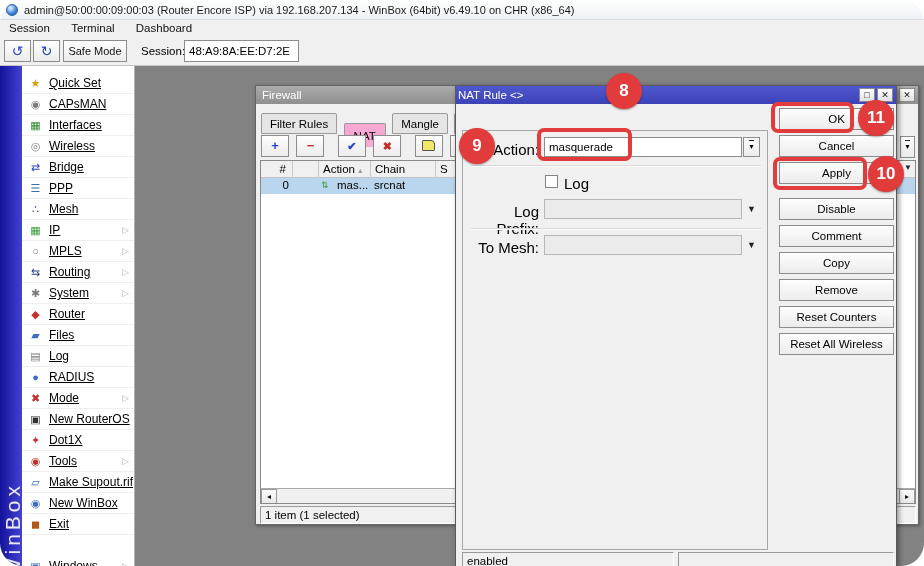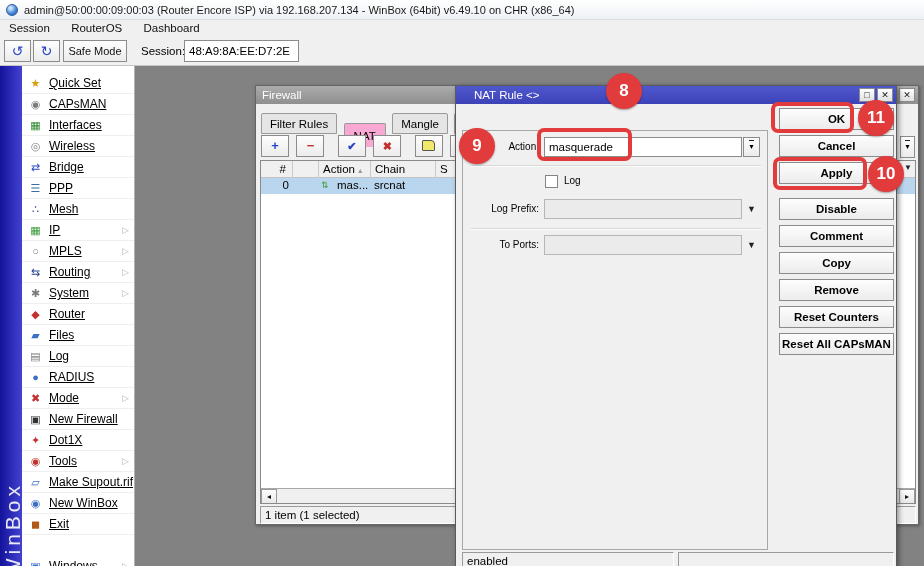--- a/index.html
+++ b/index.html
@@ -1,17 +1,17 @@
 <!DOCTYPE html>
 <html><head>
 <meta charset="utf-8">
 <style>
   * { box-sizing: border-box; margin:0; padding:0; font-family:"Liberation Sans", sans-serif; }
   html,body { width:924px; height:566px; overflow:hidden; }
-  #screen { position:relative; width:924px; height:566px; background:#f0f0f0; overflow:hidden; }
+  #screen { position:relative; width:924px; height:566px; background:#f0f0f0; overflow:hidden;border-radius:23px; }
   .abs { position:absolute; }
 
   
   #titlebar { left:0; top:0; width:924px; height:20px; background:linear-gradient(#ffffff,#eef1f6); border-bottom:1px solid #dcdcdc; font-size:11px; color:#1a1a1a; line-height:20px; padding-left:24px; white-space:nowrap; }
   #app-globe { left:6px; top:4px; width:12px; height:12px; border-radius:50%; background:radial-gradient(circle at 35% 30%, #cfe6ff 10%, #4d8bd6 55%, #1d4e9e); border:1px solid #2a5ca8; }
   #menubar { left:0; top:20px; width:924px; height:17px; background:#f0f0f0; font-size:11.5px; color:#111; }
   .menu-item { display:inline-block; padding:1px 9px; line-height:15px; }
 
   #apptoolbar { left:0; top:37px; width:924px; height:29px; background:#f0f0f0; border-bottom:1px solid #c6c6c6; }
   .btn { border:1px solid #8b8b8b; background:linear-gradient(#fefefe,#ececec); text-align:center; color:#111; }
@@ -55,50 +55,50 @@
   .rcell { position:absolute; top:0; height:16px; line-height:15px; }
   .hscroll { position:absolute; left:0; top:327px; width:100%; height:16px; background:#f0f0f0; border-top:1px solid #a8a8a8; }
   .scr-btn { position:absolute; top:0; width:16px; height:15px; background:linear-gradient(#fdfdfd,#e8e8e8); border:1px solid #9a9a9a; font-size:8px; line-height:13px; text-align:center; color:#111; }
   #fw-status { position:absolute; left:4px; top:420px; width:656px; height:18px; border:1px solid; border-color:#9a9a9a #fff #fff #9a9a9a; font-size:11.5px; line-height:16px; padding-left:4px; background:#f0f0f0; }
   .combo-frag { position:absolute; left:644px; top:50px; width:15px; height:22px; border:1px solid #8b8b8b; background:linear-gradient(#fdfdfd,#ececec); font-size:8px; text-align:center; line-height:20px; }
   .combo-frag i { font-style:normal; border-top:1.5px solid #222; padding-top:1px; }
   .hdr-frag { position:absolute; right:3px; top:2px; font-size:8px; color:#222; }
 
   
   #dlg { left:455px; top:85px; width:442px; height:500px; background:#f0f0f0; border:1px solid #5a5a5a; box-shadow:2px 2px 5px rgba(0,0,0,.4); z-index:3; }
-  .dlg-title { position:absolute; left:0; top:0; width:100%; height:18px; background:linear-gradient(#5058cf,#3c42b6); color:#fff; font-size:11.5px; line-height:18px; padding-left:18px; }
+  .dlg-title { position:absolute; left:0; top:0; width:100%; height:18px; background:linear-gradient(#5058cf,#3c42b6); color:#fff; font-size:11.5px; line-height:18px; padding-left:2px; }
   #pane { position:absolute; left:6px; top:44px; width:306px; height:420px; border:1px solid #a8a8a8; background:#f0f0f0; }
-  .flabel { position:absolute; font-size:10px; text-align:right; width:66px; color:#000; }
+  .flabel { position:absolute; font-size:15px; text-align:right; width:66px; color:#000; }
   .field { position:absolute; height:20px; background:#fff; border:1px solid #8b8b8b; font-size:11.5px; line-height:18px; padding-left:4px; }
   .field.disabled { background:#ebebeb; border-color:#b6b6b6; }
   .combo-btn { position:absolute; width:17px; height:20px; border:1px solid #8b8b8b; background:linear-gradient(#fdfdfd,#ececec); font-size:8px; text-align:center; line-height:18px; }
   .combo-btn i { font-style:normal; border-top:1.5px solid #222; padding-top:1px; }
   .drop-glyph { position:absolute; font-size:9px; color:#222; }
   .hsep { position:absolute; left:8px; width:290px; border-top:1px solid #d8d8d8; border-bottom:1px solid #fcfcfc; }
   .checkbox { position:absolute; width:13px; height:13px; background:#fff; border:1px solid #848484; }
-  .dbtn { position:absolute; left:323px; width:115px; height:22px; border:1px solid #8b8b8b; background:linear-gradient(#fdfdfd,#ececec); font-size:11.5px; text-align:center; line-height:20px;font-weight:bold; }
+  .dbtn { position:absolute; left:323px; width:115px; height:22px; border:1px solid #8b8b8b; background:linear-gradient(#fdfdfd,#ececec); font-size:11.5px; text-align:center; line-height:20px; }
   .dstat { position:absolute; height:18px; border:1px solid; border-color:#9a9a9a #fff #fff #9a9a9a; font-size:11.5px; line-height:16px; padding-left:4px; top:466px; background:#f0f0f0; }
 
   
   .ann-circle { position:absolute; width:36px; height:36px; border-radius:50%; background:#e23b3b; color:#fff; font-weight:bold; font-size:17px; display:flex; align-items:center; justify-content:center; z-index:9; box-shadow:0 1px 2px rgba(0,0,0,.35); }
   .ann-rect { position:absolute; border:4px solid #e23b3b; border-radius:7px; z-index:8; }
 </style>
 </head>
 <body>
 
 <div id="screen">
 
   <div id="titlebar" class="abs">
     <div id="app-globe" class="abs"></div>
     <span>admin@50:00:00:09:00:03 (Router Encore ISP) via 192.168.207.134 - WinBox (64bit) v6.49.10 on CHR (x86_64)</span>
   </div>
 
   <div id="menubar" class="abs">
     <span class="menu-item">Session</span>
-    <span class="menu-item">RouterOS</span>
+    <span class="menu-item">Terminal</span>
     <span class="menu-item">Dashboard</span>
   </div>
 
   <div id="apptoolbar" class="abs">
     <div id="undo-btn" class="abs btn"><span>↺</span></div>
     <div id="redo-btn" class="abs btn"><span>↻</span></div>
     <div id="safemode-btn" class="abs btn">Safe Mode</div>
     <div id="session-label" class="abs">Session:</div>
     <div id="session-field" class="abs">48:A9:8A:EE:D7:2E</div>
   </div>
@@ -172,21 +172,21 @@
         <span class="sb-ico ic-lb">●</span>
         <span class="sb-label">RADIUS</span>
       </div>
     <div class="sb-item" style="top:322px">
         <span class="sb-ico ic-r">✖</span>
         <span class="sb-label">Mode</span>
         <span class="sb-arrow">▷</span>
       </div>
     <div class="sb-item" style="top:343px">
         <span class="sb-ico ic-dk">▣</span>
-        <span class="sb-label">New Firewall</span>
+        <span class="sb-label">New RouterOS</span>
       </div>
     <div class="sb-item" style="top:364px">
         <span class="sb-ico ic-r">✦</span>
         <span class="sb-label">Dot1X</span>
       </div>
     <div class="sb-item" style="top:385px">
         <span class="sb-ico ic-r">◉</span>
         <span class="sb-label">Tools</span>
         <span class="sb-arrow">▷</span>
       </div>
@@ -271,34 +271,34 @@
 
       <div class="checkbox" style="left:82px;top:44px"></div>
       <div class="flabel" style="left:101px;top:44px;width:40px;text-align:left">Log</div>
 
       <div class="flabel" style="left:10px;top:72px">Log Prefix:</div>
       <div class="field disabled" style="left:81px;top:68px;width:198px"></div>
       <div class="drop-glyph" style="left:284px;top:73px">▼</div>
 
       <div class="hsep" style="top:97px"></div>
 
-      <div class="flabel" style="left:10px;top:108px">To Ports:</div>
+      <div class="flabel" style="left:10px;top:108px">To Mesh:</div>
       <div class="field disabled" style="left:81px;top:104px;width:198px"></div>
       <div class="drop-glyph" style="left:284px;top:109px">▼</div>
     </div>
 
     <div class="dbtn" style="top:22px">OK</div>
     <div class="dbtn" style="top:76px">Apply</div>
     <div class="dbtn" style="top:49px">Cancel</div>
     <div class="dbtn" style="top:112px">Disable</div>
     <div class="dbtn" style="top:139px">Comment</div>
     <div class="dbtn" style="top:166px">Copy</div>
     <div class="dbtn" style="top:193px">Remove</div>
     <div class="dbtn" style="top:220px">Reset Counters</div>
-    <div class="dbtn" style="top:247px">Reset All CAPsMAN</div>
+    <div class="dbtn" style="top:247px">Reset All Wireless</div>
 
     <div class="dstat" style="left:6px;width:212px">enabled</div>
     <div class="dstat" style="left:222px;width:216px"></div>
   </div>
 
   <div class="ann-rect" style="left:537px;top:128px;width:95px;height:33px"></div>
   <div class="ann-rect" style="left:771px;top:102px;width:83px;height:31px"></div>
   <div class="ann-rect" style="left:773px;top:157px;width:94px;height:33px"></div>
   <div class="ann-circle" style="left:606px;top:73px">8</div>
   <div class="ann-circle" style="left:459px;top:128px">9</div>

